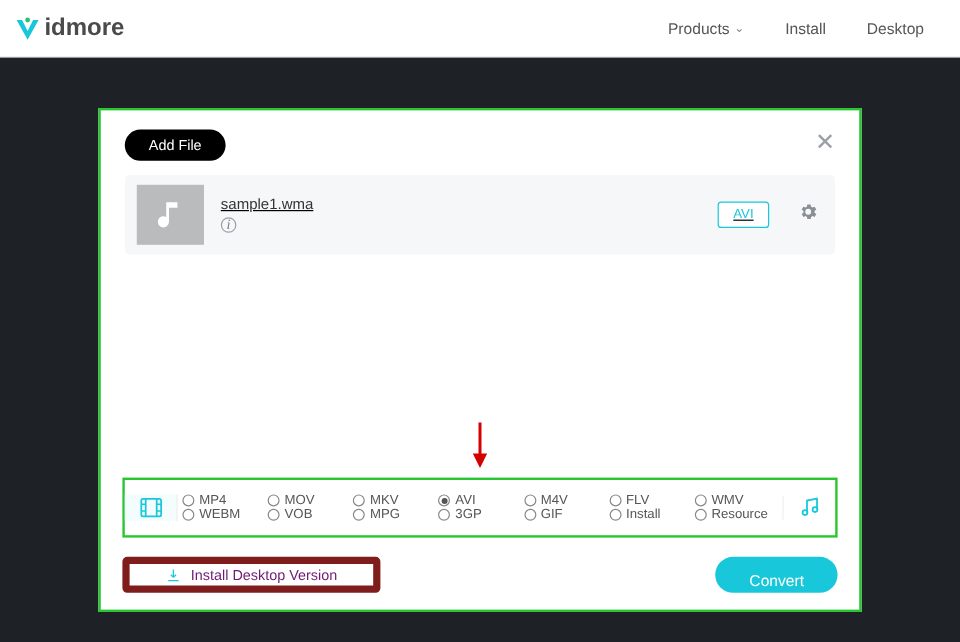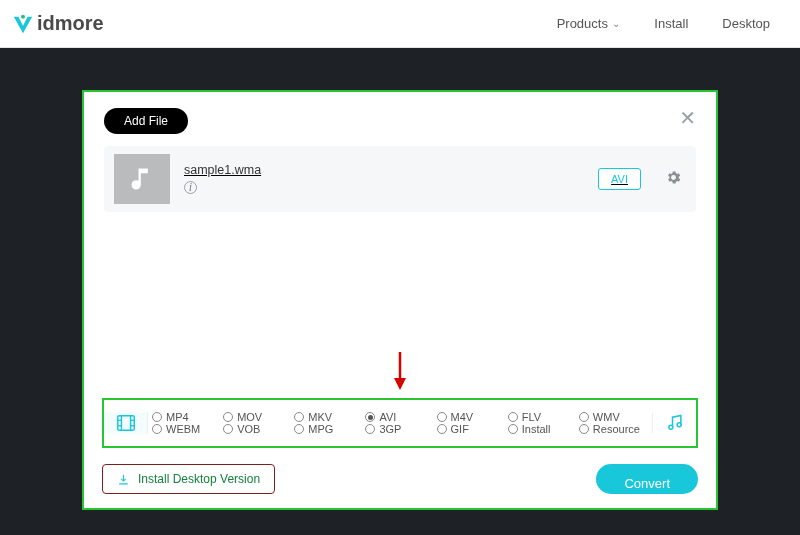--- a/index.html
+++ b/index.html
@@ -140,22 +140,22 @@
   .fmt { display:flex; align-items:center; gap:4px; font-size:11px; color:#555; cursor:pointer; white-space:nowrap;}
   .radio { width:10px; height:10px; border:1px solid #888; border-radius:50%; display:inline-block; position:relative;}
   .radio.sel::after{ content:""; position:absolute; inset:1.5px; background:#555; border-radius:50%;}
 
   .bottom-row{
     position:absolute;
     left:18px; right:18px; bottom:14px;
     display:flex; justify-content:space-between; align-items:center;
   }
   .install-btn{
-    border:1px solid #7f1d1d; color:#15803d; background:#fff;
-    border-radius:4px; height:30px; padding:0 14px; font-size:12px;
+    border:6px solid #7f1d1d; color:#701a75; background:#fff;
+    border-radius:4px; height:30px; padding:0 30px; font-size:12px;
     display:flex; align-items:center; gap:8px; cursor:pointer;
   }
   .convert-btn{
     background:#18c8da; color:#fff; border:none; border-radius:16px;
     height:30px; padding:12px 28px; font-size:13px; cursor:pointer;
   }
 </style>
 </head>
 <body>
 

